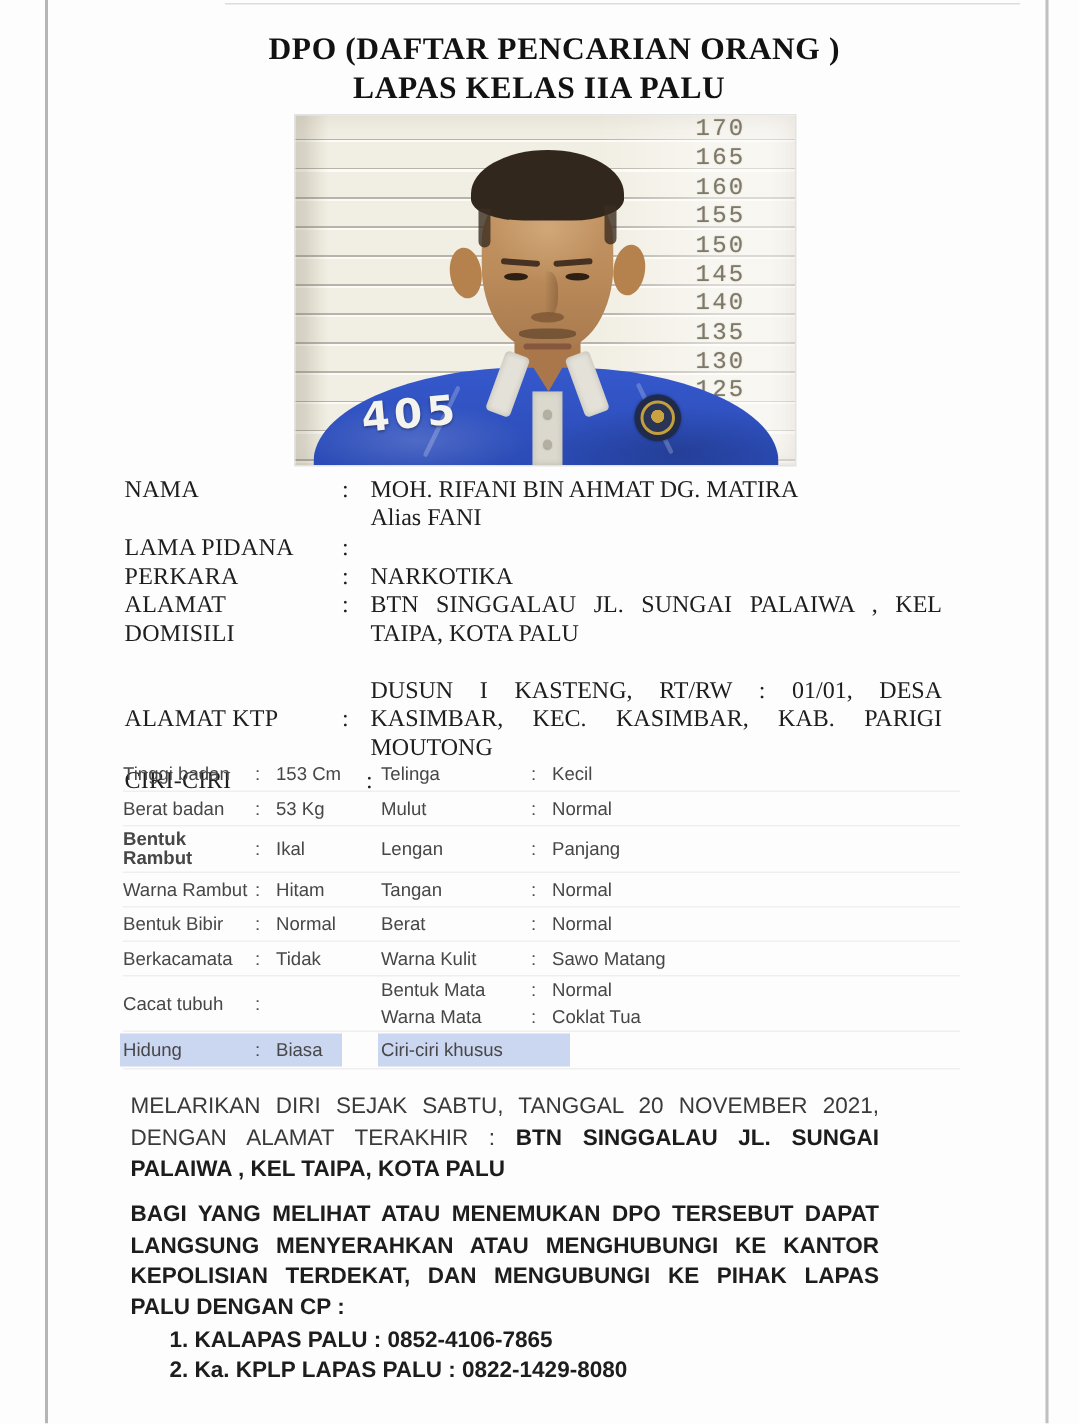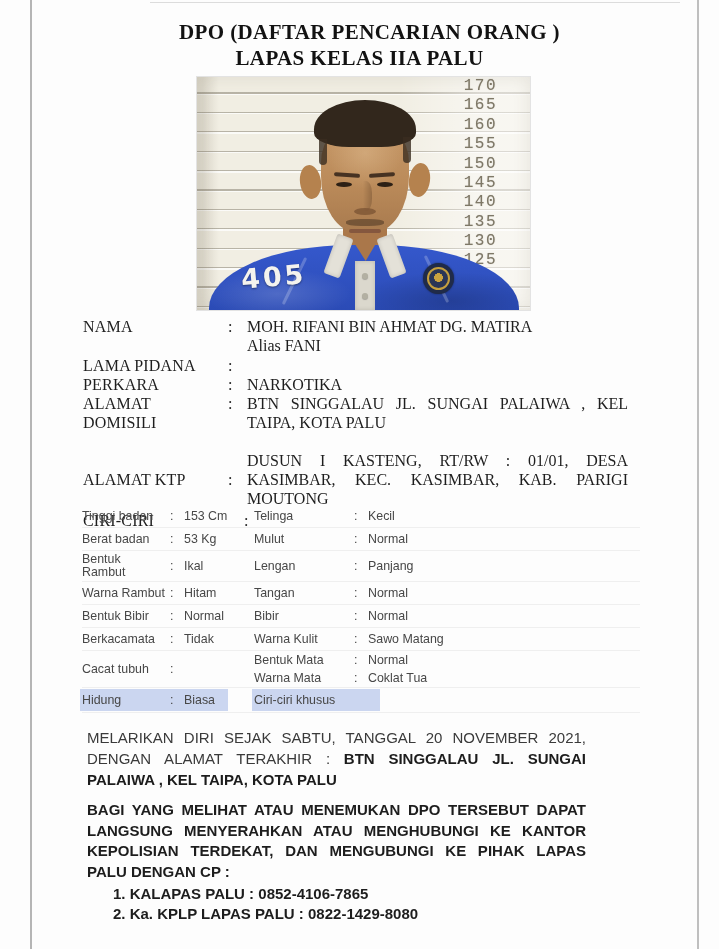--- a/index.html
+++ b/index.html
@@ -119,21 +119,21 @@
 
   
   .ciri{position:absolute;left:82px;top:505px;width:558px;
     font-family:"Liberation Sans", sans-serif;font-size:12.4px;color:#474747;}
   .trow{display:grid;grid-template-columns:88px 14px 70px 100px 14px 1fr;align-items:center;
     border-bottom:1px solid rgba(0,0,0,.055);position:relative;}
   .h22{height:22px;} .h30{height:30px;} .h24{height:24px;}
   .tgroup{display:grid;grid-template-columns:88px 14px 70px 100px 14px 1fr;grid-auto-rows:18px;
     align-items:center;border-bottom:1px solid rgba(0,0,0,.055);height:36px;}
   .cell{white-space:nowrap;position:relative;z-index:1;}
-  .wrapcell{white-space:normal;max-width:58px;line-height:13px;}
+  .wrapcell{white-space:normal;max-width:58px;line-height:13px;font-weight:bold;}
   .span2{grid-row:1 / span 2;}
   .hl-strip{position:absolute;top:1px;height:22px;background:#cbd6f0;z-index:0;}
   .hl-a{left:-2px;width:148px;}
   .hl-b{left:170px;width:128px;}
 
   
   .para{position:absolute;left:87px;width:499px;font-family:"Liberation Sans", sans-serif;}
   .fugitive{top:727px;font-size:15px;line-height:21px;color:#3a3a3a;}
   .fugitive .bold{font-weight:bold;color:#1c1c1c;}
   .notice{top:800px;font-size:15px;line-height:20.6px;font-weight:bold;color:#1d1d1d;}
@@ -268,21 +268,21 @@
     <div class="cell">:</div>
     <div class="cell">Hitam</div>
     <div class="cell">Tangan</div>
     <div class="cell">:</div>
     <div class="cell">Normal</div>
   </div>
   <div class="trow h22">
     <div class="cell">Bentuk Bibir</div>
     <div class="cell">:</div>
     <div class="cell">Normal</div>
-    <div class="cell">Bibir</div>
+    <div class="cell">Berat</div>
     <div class="cell">:</div>
     <div class="cell">Normal</div>
   </div>
   <div class="trow h22">
     <div class="cell">Berkacamata</div>
     <div class="cell">:</div>
     <div class="cell">Tidak</div>
     <div class="cell">Warna Kulit</div>
     <div class="cell">:</div>
     <div class="cell">Sawo Matang</div>

